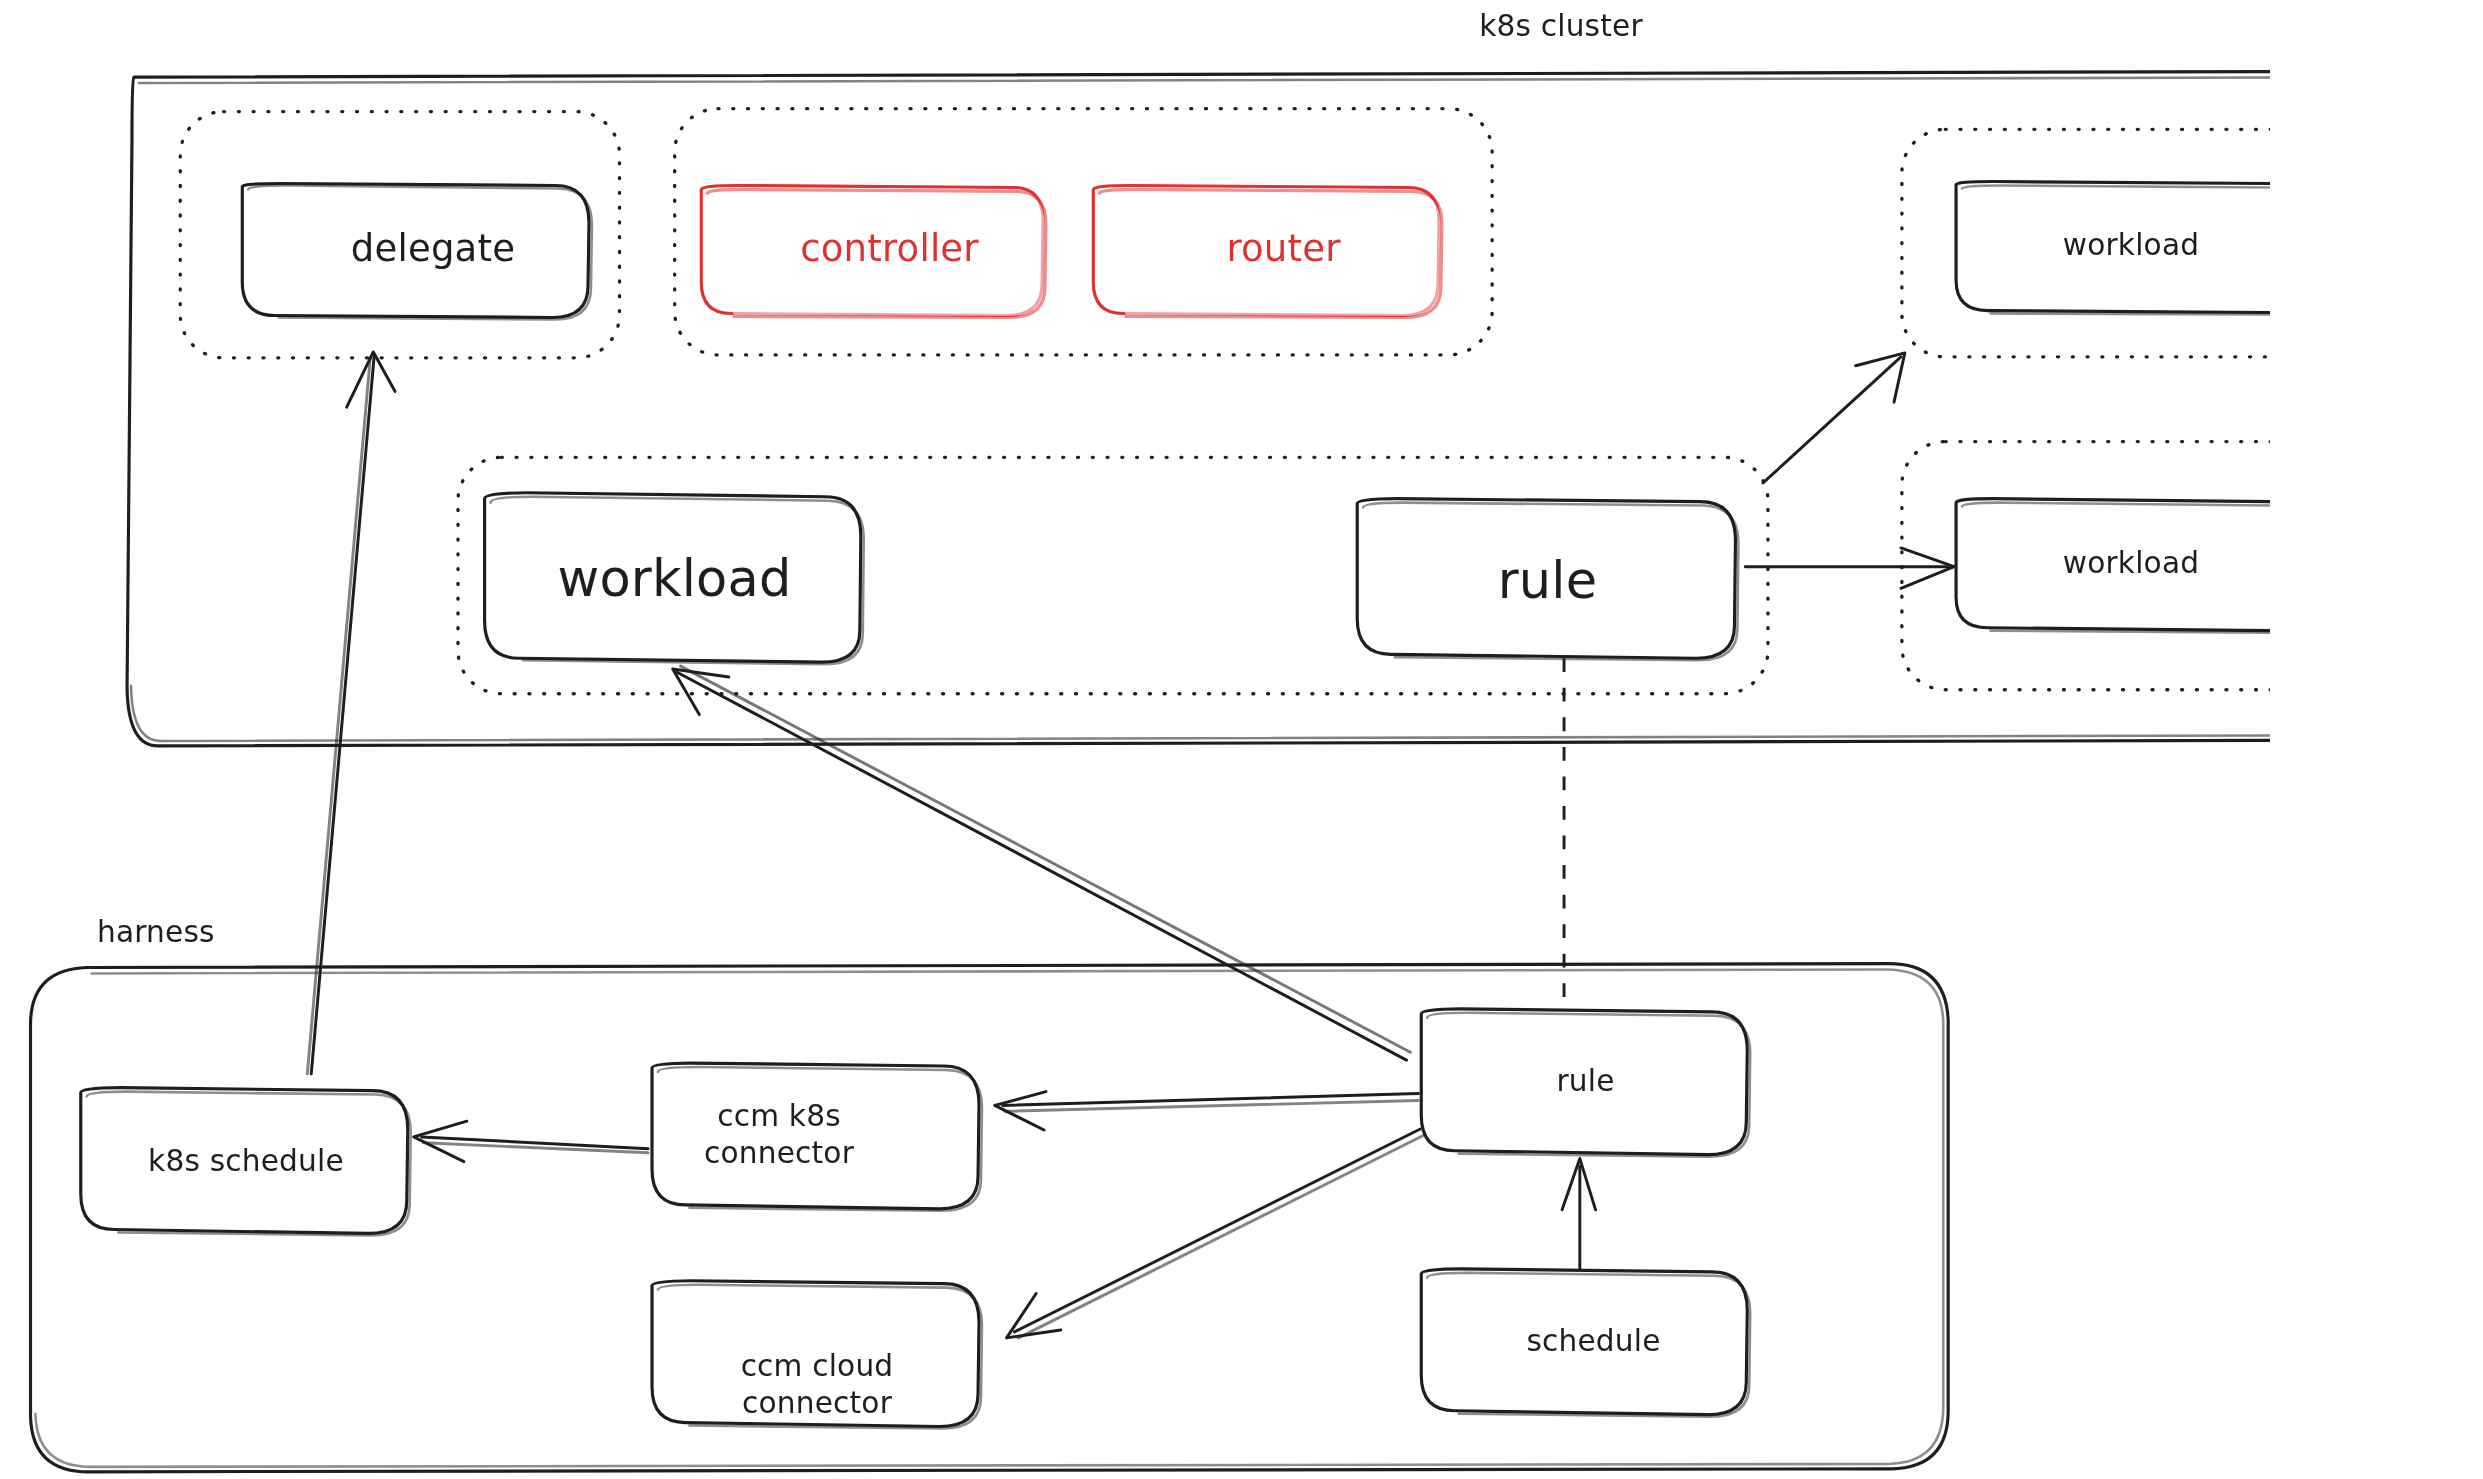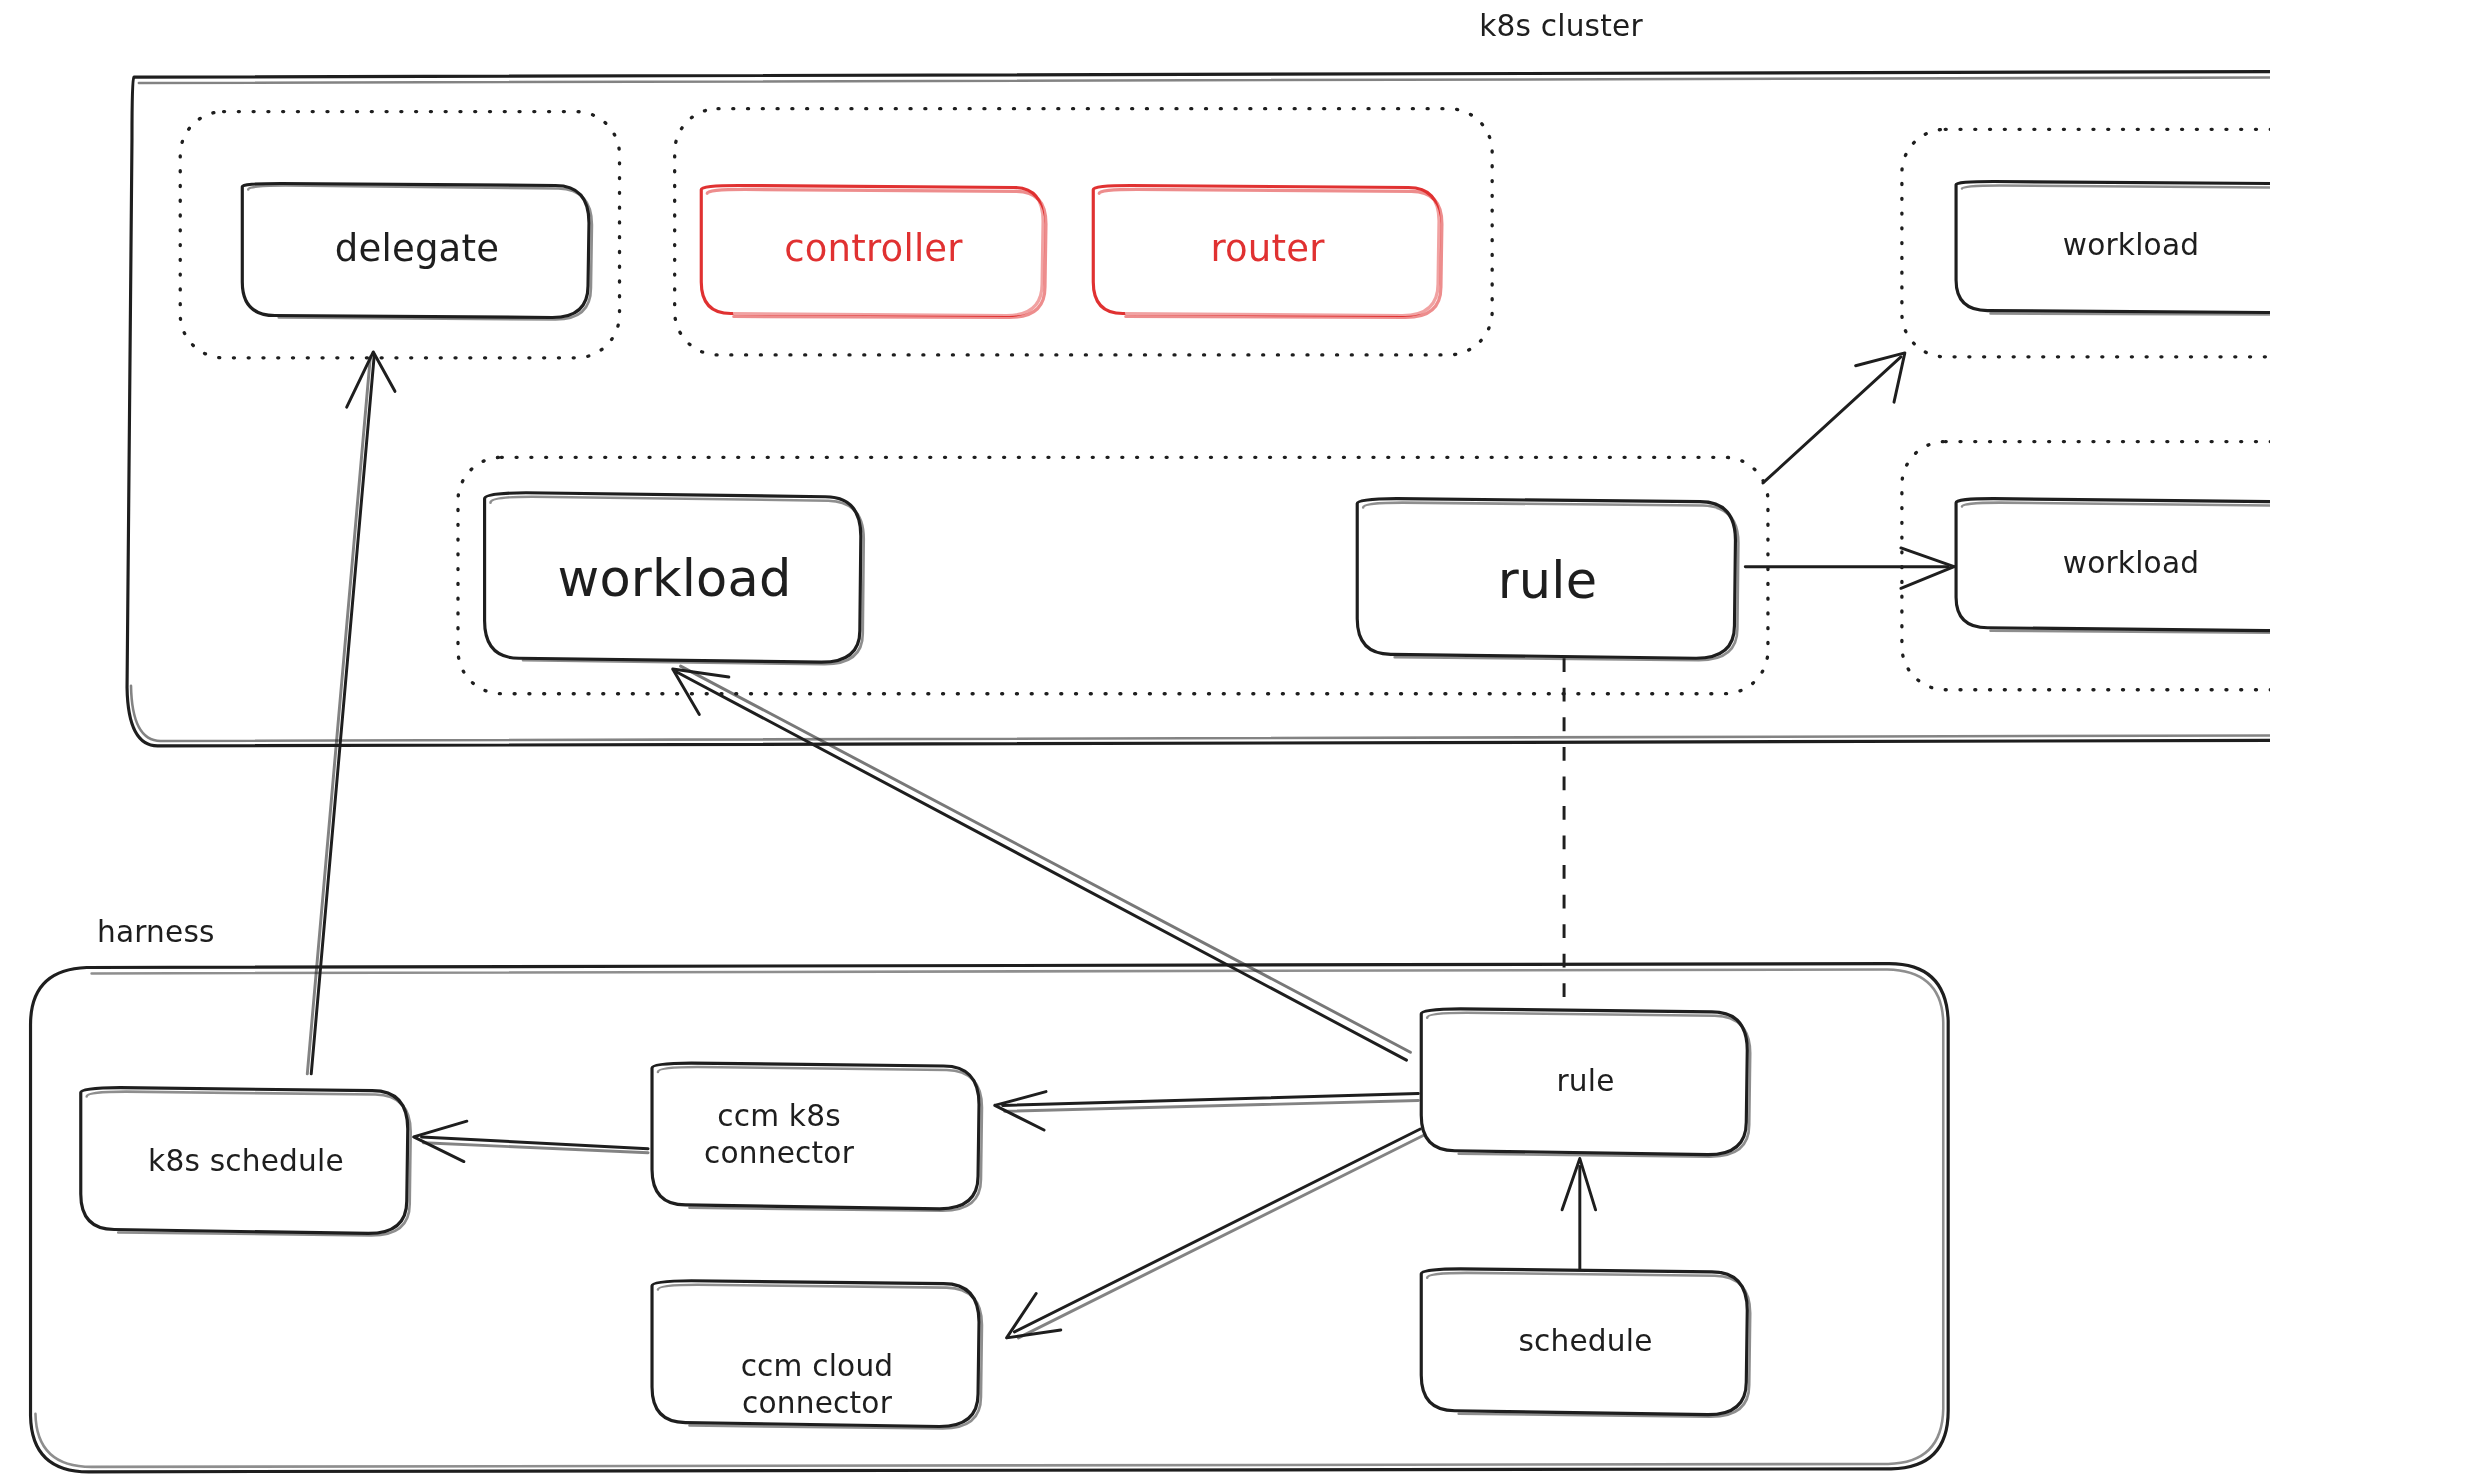--- a/index.html
+++ b/index.html
@@ -91,21 +91,21 @@
     text-align: center;
     white-space: pre-line;
     line-height: 1.25;
     user-select: none;
     letter-spacing: 0.2px;
   }
   .lbl.red { color: #e03131; }
 
   .node-label  { font-size: 29.6px; }
   .node-label-lg { font-size: 51px; }
-  .node-label-md { font-size: 37px; }
+  .node-label-md { font-size: 37px; margin-left: 16px; }
   .container-label { font-size: 29.6px; }
 
   .node-hit {
     position: absolute;
     cursor: default;
   }
 </style>
 </head>
 <body>
 
@@ -298,17 +298,17 @@
   <div class="node-hit" style="left:652px; top:1281px; width:330px; height:148px;margin-top:32px;">
     <div class="lbl node-label" style="left:0; top:35px; width:330px;">ccm cloud
 connector</div>
   </div>
 
   <div class="node-hit" style="left:1421px; top:1009px; width:329px; height:148px;">
     <div class="lbl node-label" style="left:0; top:54px; width:329px;">rule</div>
   </div>
 
   <div class="node-hit" style="left:1421px; top:1269px; width:329px; height:148px;">
-    <div class="lbl node-label" style="left:0; top:54px; width:329px;">schedule</div>
+    <div class="lbl node-label" style="left:0; top:54px; width:329px;padding-left:8px;">schedule</div>
   </div>
 
 </div>
 
 
 </body></html>

